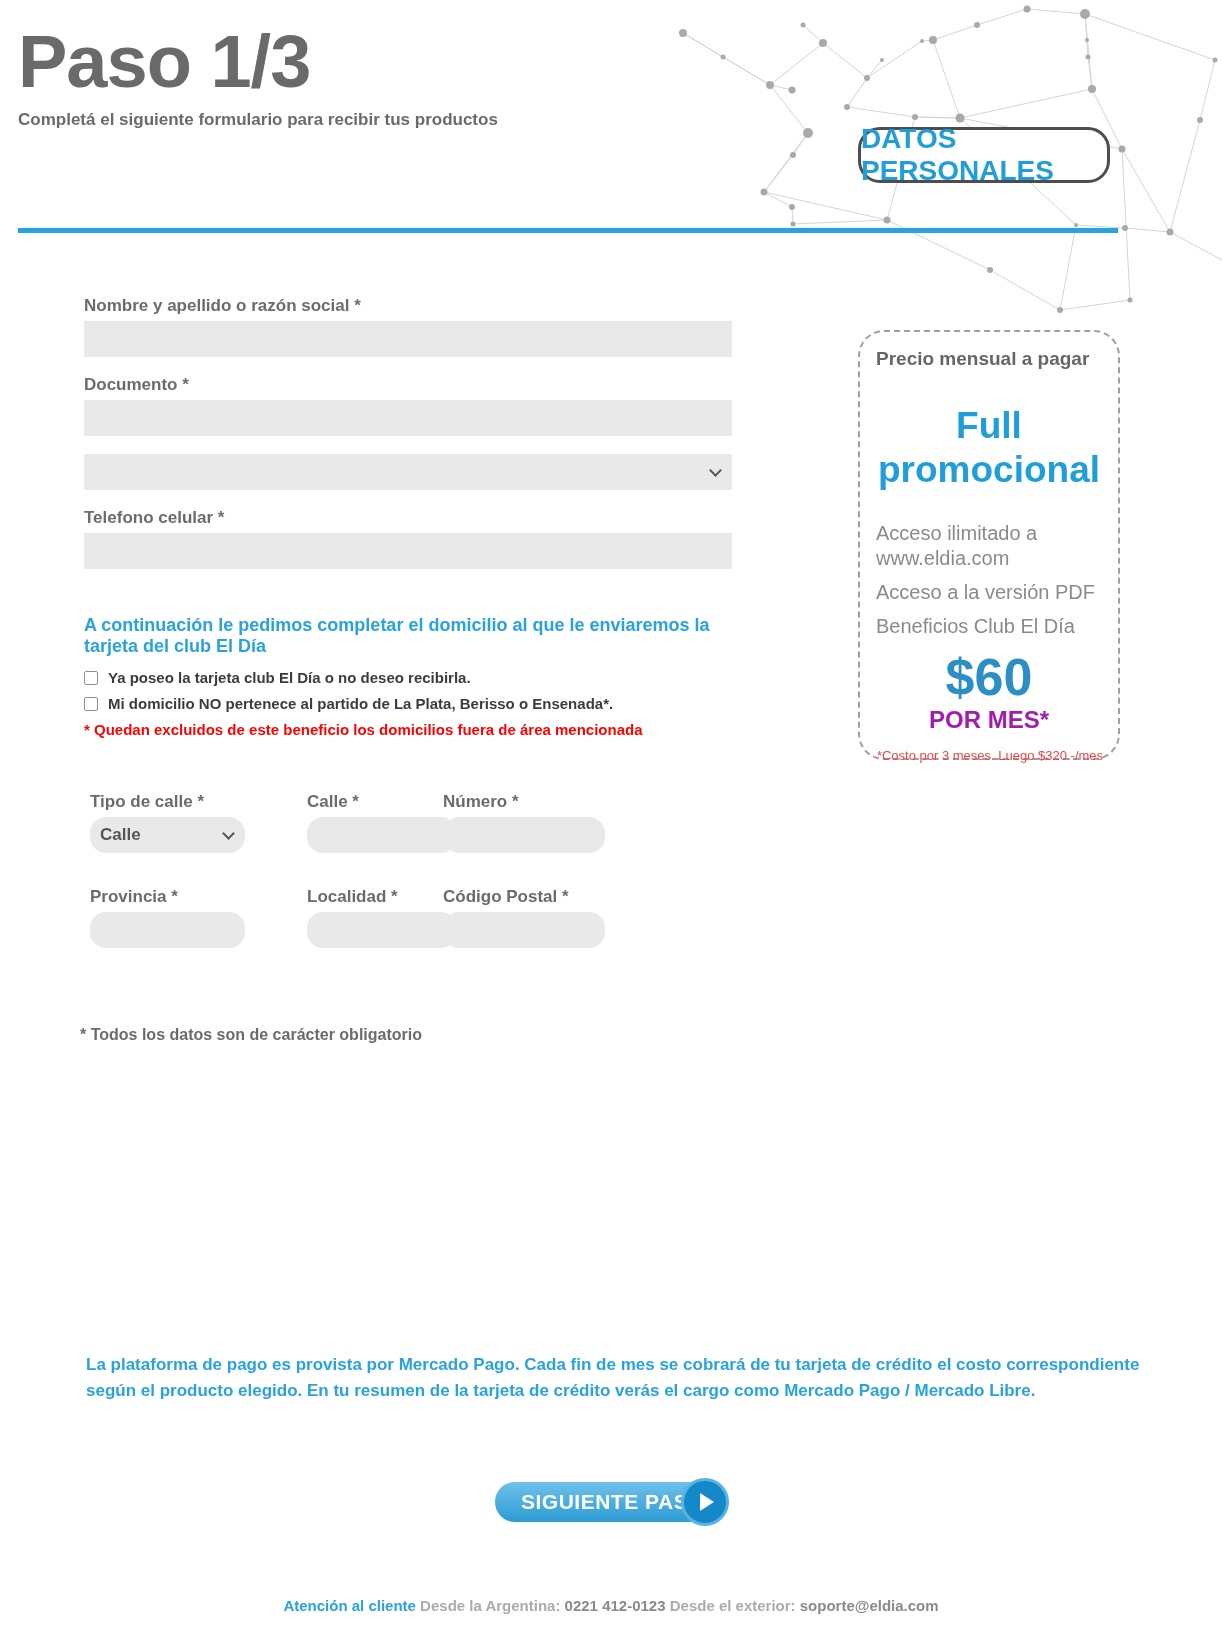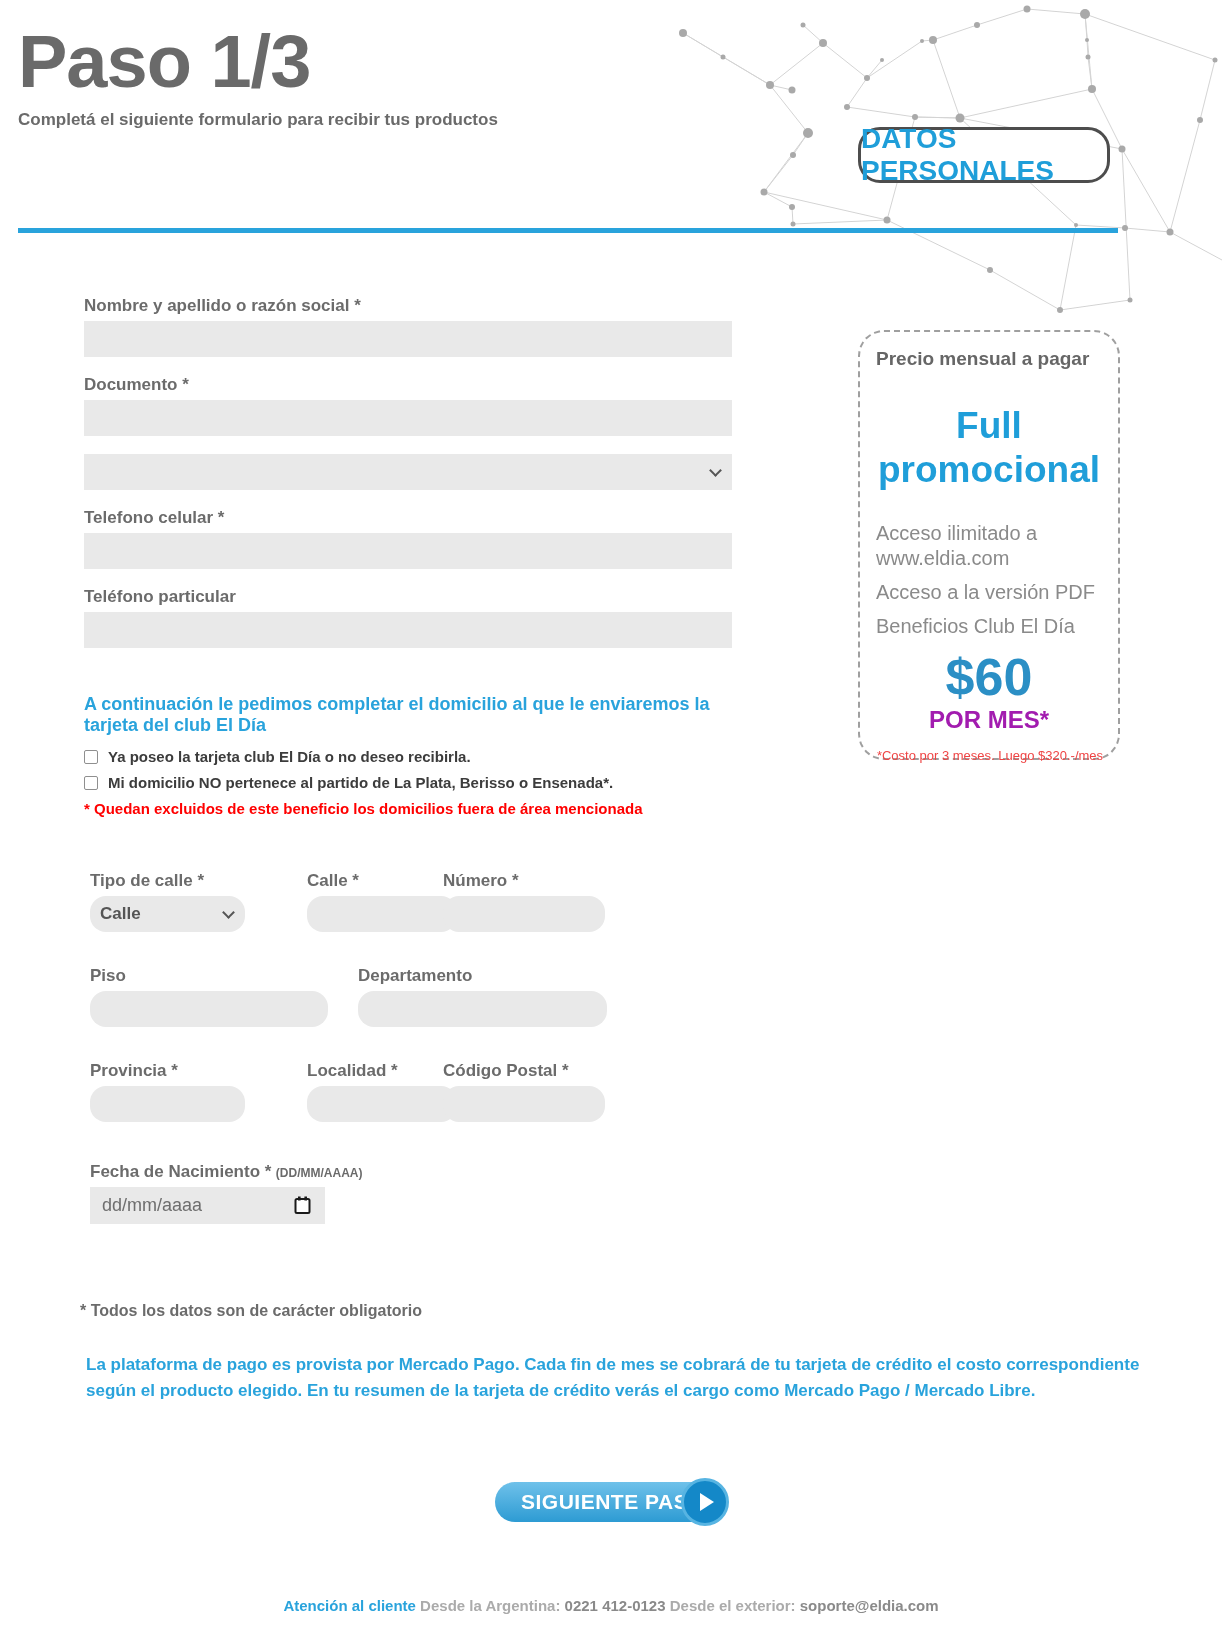--- a/index.html
+++ b/index.html
@@ -194,24 +194,20 @@
         <span></span>
         <span class="chev"></span>
       </div>
     </div>
 
     <div class="fgroup">
       <label class="flabel">Telefono celular *</label>
       <input class="tinput" type="text" style="">
     </div>
 
-    <div class="fgroup">
-      <label class="flabel">Teléfono particular</label>
-      <input class="tinput" type="text" style="">
-    </div>
 
     <div class="club">
       <div class="club-head">A continuación le pedimos completar el domicilio al que le enviaremos la tarjeta del club El Día</div>
       <div class="cb-row">
         <span class="cb"></span>
         <span class="cb-label">Ya poseo la tarjeta club El Día o no deseo recibirla.</span>
       </div>
       <div class="cb-row">
         <span class="cb"></span>
         <span class="cb-label">Mi domicilio NO pertenece al partido de La Plata, Berisso o Ensenada*.</span>
@@ -232,62 +228,36 @@
         <div class="cell c2">
           <label class="flabel">Calle *</label>
           <input class="tinput" type="text" style="">
         </div>
         <div class="cell c3">
           <label class="flabel">Número *</label>
           <input class="tinput" type="text" style="">
         </div>
       </div>
 
-      <div class="row">
-        <div class="cell p1">
-          <label class="flabel">Piso</label>
-          <input class="tinput" type="text" style="">
-        </div>
-        <div class="cell p2">
-          <label class="flabel">Departamento</label>
-          <input class="tinput" type="text" style="">
-        </div>
-      </div>
 
       <div class="row">
         <div class="cell c1">
           <label class="flabel">Provincia *</label>
           <input class="tinput" type="text" style="">
         </div>
         <div class="cell c2">
           <label class="flabel">Localidad *</label>
           <input class="tinput" type="text" style="">
         </div>
         <div class="cell c3">
           <label class="flabel">Código Postal *</label>
           <input class="tinput" type="text" style="">
         </div>
       </div>
 
-      <div class="fecha">
-        <div class="fecha-label-row">
-          <span class="flabel" style="display:inline">Fecha de Nacimiento *</span>
-          <span class="fecha-small">(DD/MM/AAAA)</span>
-        </div>
-        <div class="date-input">
-          <span class="date-ph">dd/mm/aaaa</span>
-          <span class="cal">
-            <svg width="17" height="19" viewBox="0 0 17 19" xmlns="http://www.w3.org/2000/svg">
-              <rect x="1.5" y="3" width="14" height="14" rx="1.5" fill="#fff" stroke="#1a1a1a" stroke-width="2"></rect>
-              <rect x="4" y="0.5" width="2.6" height="4" fill="#1a1a1a"></rect>
-              <rect x="10.4" y="0.5" width="2.6" height="4" fill="#1a1a1a"></rect>
-            </svg>
-          </span>
-        </div>
-      </div>
 
       <div class="required-note">* Todos los datos son de carácter obligatorio</div>
     </div>
   </div>
 
   <div class="price-box">
     <div class="price-head">Precio mensual a pagar</div>
     <div class="plan">Full promocional</div>
     <div class="features">
       <div class="feature">Acceso ilimitado a www.eldia.com</div>

